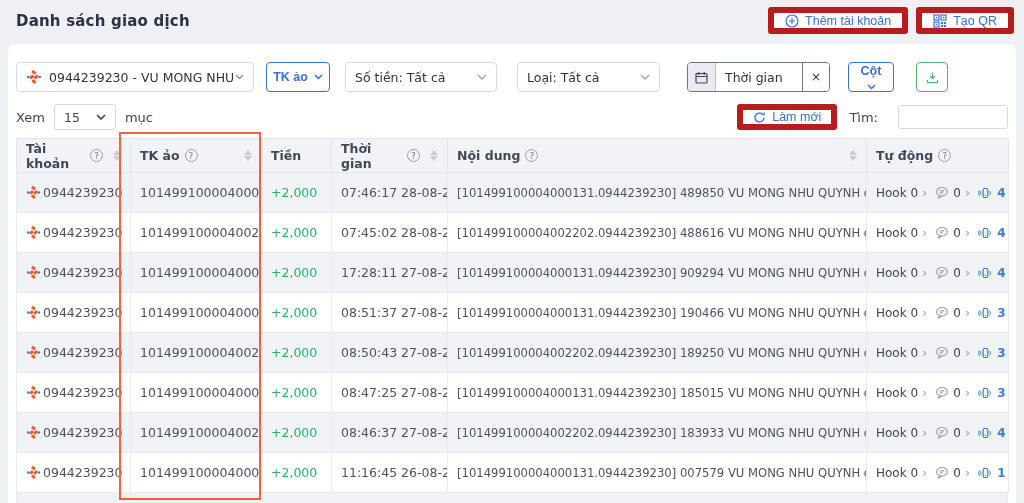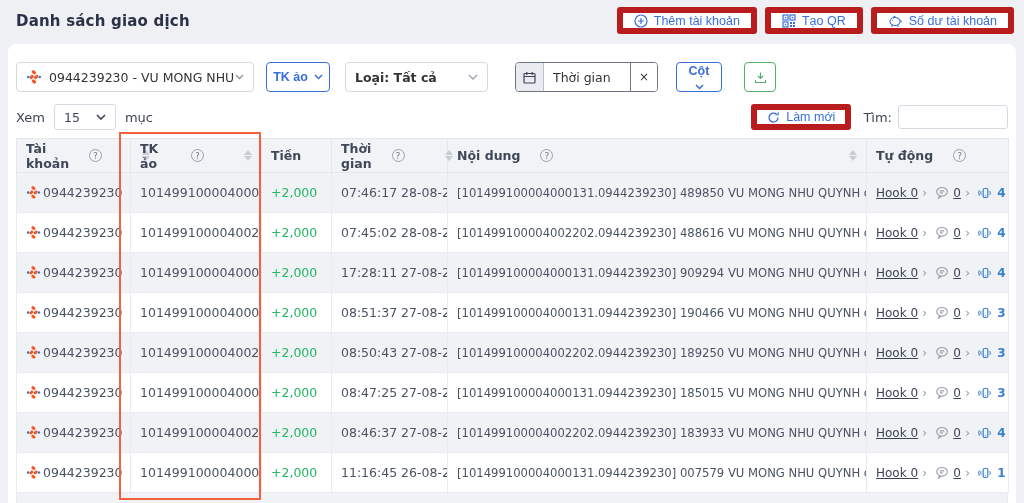--- a/index.html
+++ b/index.html
@@ -29,48 +29,48 @@
   .sel .grow { flex:1; }
   .account-sel { width:238px; margin-right:12px; overflow:hidden; white-space:nowrap; }
   .account-sel .txt { overflow:hidden; white-space:nowrap; flex:1; }
   .btn-outline-blue {
     display:inline-flex; align-items:center; justify-content:center; gap:6px;
     border:1px solid #3a6fd8; color:#3a6fd8; background:#fff; border-radius:4px;
     height:30px; font-size:12.5px; font-weight:bold; cursor:pointer;
   }
   .tkao-btn { width:64px; margin-right:15px; }
   .amount-sel { width:152px; margin-right:20px; }
-  .type-sel { width:143px; margin-right:27px;font-weight:bold; }
+  .type-sel { width:143px; margin-right:27px; }
   .date-group { display:flex; height:30px; border:1px solid #6d7482; border-radius:4px; overflow:hidden; width:143px; margin-right:18px; background:#fff; }
   .date-icon-cell { width:28px; background:#e9ebf0; display:flex; align-items:center; justify-content:center; border-right:1px solid #b9bec8; cursor:pointer; }
   .date-input { flex:1; display:flex; align-items:center; padding:0 9px; font-size:12.5px; color:#333; cursor:text; }
   .date-clear { width:27px; border-left:1px solid #6d7482; display:flex; align-items:center; justify-content:center; color:#333; font-size:12px; cursor:pointer; background:#fff; }
   .cot-btn { width:46px; margin-right:22px;flex-direction:column; }
   .dl-btn { width:32px; height:30px; border:1px solid #53b06a; border-radius:4px; background:#fff; display:flex; align-items:center; justify-content:center; cursor:pointer; }
   
   .controls { display:flex; align-items:center; margin:12px 8px 0 8px; height:26px; font-size:13px; color:#3c4458; }
   .page-size-sel { border:1px solid #d5dae2; border-radius:3px; height:26px; display:flex; align-items:center; gap:16px; padding:11px 9px; margin:0 9px; font-size:12.5px; cursor:pointer; background:#fff; }
   .spacer { flex:1; }
   .refresh-btn { height:26px; padding:0 10px; border-radius:3px; font-weight:normal; margin-right:12px; }
-  .search-wrap { display:flex; align-items:center; gap:6px; }
+  .search-wrap { display:flex; align-items:center; gap:20px; }
   .search-wrap input { border:1px solid #d5dae2; border-radius:3px; height:24px; width:110px; padding:0 6px; font-family:inherit; font-size:12px; outline:none; }
   
   table { width:calc(100% - 16px); margin:8px 8px 0 8px; border-collapse:collapse; table-layout:fixed; }
   th { background:#f2f3f6; height:34px; font-size:12.5px; color:#3f4859; text-align:left; padding:0 9px; border:1px solid #e3e6eb; font-weight:bold; }
-  .th-flex { display:flex; align-items:center; gap:20px; }
+  .th-flex { display:flex; align-items:center; gap:5px; }
   .th-grow { flex:1; }
   td { height:40px; font-size:12.5px; color:#4a5263; padding:0 9px; border:1px solid #e9ebef; background:#fff; white-space:nowrap; overflow:hidden; }
   tr.odd td { background:#f1f2f5; }
   td.amount { color:#26b563; }
   td.content { font-size:11.6px; }
   .acct-cell { display:flex; align-items:center; gap:2px; }
   .auto-cell { display:flex; align-items:center; gap:4px; font-size:12px; color:#3c4458; }
   .chev { color:#9aa1ad; font-size:13px; line-height:1; margin-right:4px; cursor:pointer; }
   .call-count { color:#3b7fd0; font-weight:bold; cursor:pointer; }
-  .hook-lbl, .chat-count { cursor:pointer;text-decoration:underline; }
+  .hook-lbl, .chat-count { cursor:pointer; }
   .help-icon { width:13px; height:13px; border:1px solid #9aa1ad; border-radius:50%; display:inline-flex; align-items:center; justify-content:center; font-size:8.5px; color:#6d7482; font-weight:normal; flex:none; }
   .sort-icon { display:inline-flex; flex-direction:column; gap:1px; flex:none; }
   .sort-icon i { width:0; height:0; border-left:4px solid transparent; border-right:4px solid transparent; display:block; }
   .sort-icon .up { border-bottom:5px solid #c8ccd4; }
   .sort-icon .dn { border-top:5px solid #c8ccd4; }
   .sliver { height:12px; background:#f1f2f5; margin:0 8px; border-left:1px solid #e9ebef; border-right:1px solid #e9ebef; }
   
   .annotation-box { position:absolute; left:119px; top:132px; width:142px; height:368px; border:2px solid #f4613c; pointer-events:none; z-index:5; }
   svg { display:block; flex:none; }
 </style>
@@ -99,30 +99,20 @@
             <rect x="1" y="8" width="5" height="5" fill="none" stroke="#3a6fd8" stroke-width="1.2"></rect>
             <rect x="2.8" y="9.8" width="1.5" height="1.5"></rect>
             <rect x="8" y="8" width="2" height="2"></rect>
             <rect x="11" y="8" width="2" height="2"></rect>
             <rect x="8" y="11" width="2" height="2"></rect>
             <rect x="11" y="11" width="2" height="2"></rect>
           </svg>
       </span>
       <span>Tạo QR</span>
     </button>
-    <button class="btn-blue">
-      <span>
-        <svg width="15" height="14" viewBox="0 0 15 14" fill="none" stroke="#3a6fd8" stroke-width="1.1">
-            <ellipse cx="7" cy="7.5" rx="5" ry="4"></ellipse>
-            <path d="M12 6.5c1 .2 1.5 1 1.5 1.8M4 11.3V13M10 11.3V13M5 3.8l1.5-1.6 1.2 1.3"></path>
-            <circle cx="4.6" cy="6.6" r=".5" fill="#3a6fd8" stroke="none"></circle>
-          </svg>
-      </span>
-      <span>Số dư tài khoản</span>
-    </button>
   </div>
 </div>
 
 <div class="card">
 
   <div class="filters">
     <div class="sel account-sel">
       <span style="margin-right:7px;">
         <svg width="16" height="16" viewBox="0 0 16 16">
             <circle cx="2.2" cy="8" r="1.3" fill="#2e7bd6"></circle>
@@ -143,20 +133,28 @@
 
     <button class="btn-outline-blue tkao-btn">
       <span>TK ảo</span>
       <span>
         <svg width="9" height="6" viewBox="0 0 9 6" fill="none" stroke="#3a6fd8" stroke-width="1.5">
             <path d="M1 1l3.5 3.5L8 1"></path>
           </svg>
       </span>
     </button>
 
+    <div class="sel amount-sel">
+      <span class="grow">Số tiền: Tất cả</span>
+      <span>
+        <svg width="10" height="6" viewBox="0 0 10 6" fill="none" stroke="#9aa1ad" stroke-width="1.3">
+            <path d="M1 1l4 4 4-4"></path>
+          </svg>
+      </span>
+    </div>
 
     <div class="sel type-sel">
       <span class="grow">Loại: Tất cả</span>
       <span>
         <svg width="10" height="6" viewBox="0 0 10 6" fill="none" stroke="#9aa1ad" stroke-width="1.3">
             <path d="M1 1l4 4 4-4"></path>
           </svg>
       </span>
     </div>
 

